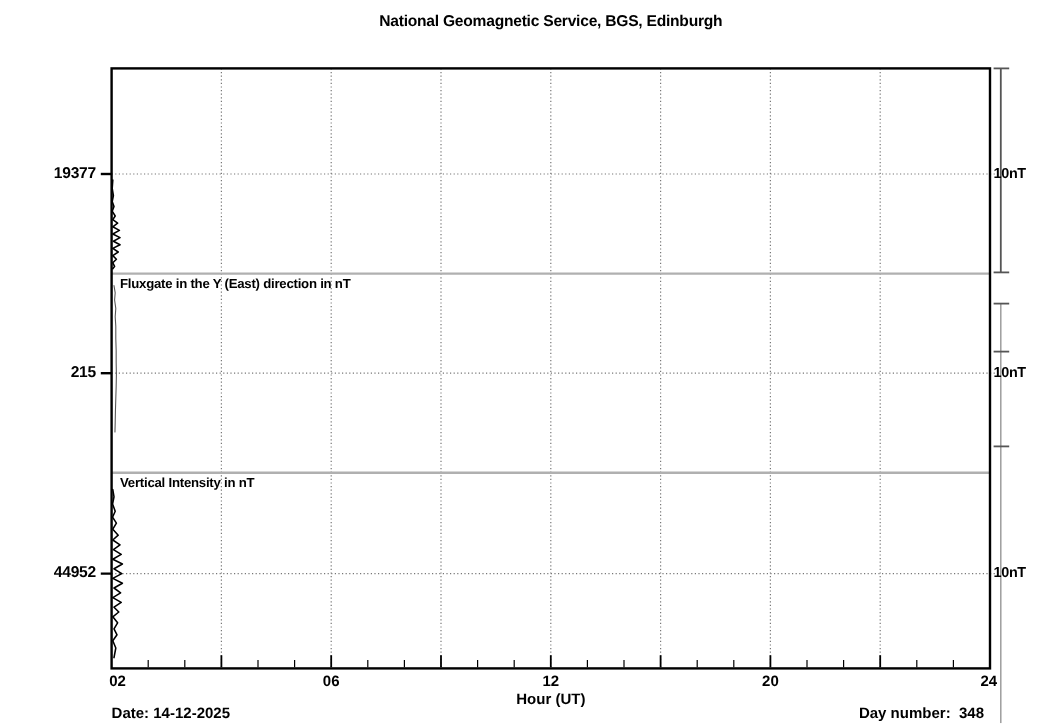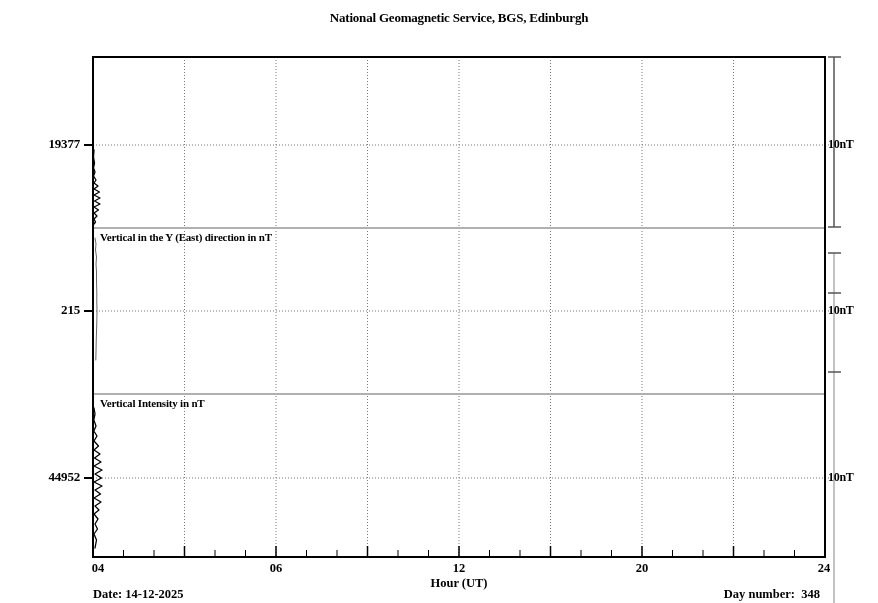--- a/index.html
+++ b/index.html
@@ -1,17 +1,17 @@
 <!DOCTYPE html>
 <html><head>
 <meta charset="utf-8">
 <style>
   html,body{margin:0;padding:0;background:#fff;}
   .stage{position:relative;width:878px;height:603px;background:#ffffff;overflow:hidden;
-         font-family:Liberation Serif, serif;color:#000;}
+         font-family:Liberation Sans, sans-serif;color:#000;}
   .t{position:absolute;font-weight:bold;white-space:pre;line-height:1.1;}
   .title{top:11px;left:40px;width:838px;text-align:center;font-size:13px;letter-spacing:-0.2px;}
   .subL{top:40px;left:93px;font-size:12px;letter-spacing:-0.4px;}
   .subR{top:40px;right:53px;font-size:12px;letter-spacing:-0.4px;}
   .plab{left:100px;font-size:11px;letter-spacing:-0.2px;}
   .p1{top:61px;} .p2{top:231px;} .p3{top:397px;}
   .ylab{left:14px;width:66px;text-align:right;font-size:13px;letter-spacing:-0.2px;}
   .y1{top:137px;text-align:right;} .y2{top:303px;} .y3{top:470px;}
   .slab{left:828px;font-size:12px;letter-spacing:-0.3px;}
   .s1{top:138px;} .s2{top:304px;} .s3{top:471px;}
@@ -85,32 +85,32 @@
         <line x1="828" y1="293" x2="841" y2="293" stroke="#555" stroke-width="1.5"></line>
         <line x1="828" y1="372" x2="841" y2="372" stroke="#555" stroke-width="1.5"></line>
       </g>
       <g>
         <polyline points="94,150 93.5,157 94.5,163 93.5,168 95,172 93.5,176 96,180 94,183 98,186 94,189 99.5,192 94,195 100,198 94.5,201 100,204 94,207 98.5,210 94,213 97,216 94,219 95.5,222 94,224" fill="none" stroke="#000000" stroke-width="1.3" stroke-linejoin="round" stroke-linecap="round"></polyline>
         <polyline points="95,238 96,244 95.5,250 96.5,257 96,264 96.5,272 96.5,282 96.8,292 96.8,302 97,312 96.8,322 96.5,332 96.2,342 96,352 95.8,360" fill="none" stroke="#555555" stroke-width="0.9" stroke-linejoin="round" stroke-linecap="round"></polyline>
         <polyline points="94,408 95,414 93.8,420 96,426 93.8,431 97,436 94,441 98.5,446 94,450 100,454 94.5,458 101,462 94,466 102,470 95,474 101.5,478 94,482 102,486 95,490 100.5,494 94,498 101,502 95,506 99,510 94,514 98,519 95,524 97.5,529 94,534 96.5,540 95,548" fill="none" stroke="#000000" stroke-width="1.3" stroke-linejoin="round" stroke-linecap="round"></polyline>
       </g>
     </svg>
 
-  <div class="t plab p2">Vertical in the Y (East) direction in nT</div>
+  <div class="t plab p2">Fluxgate in the Y (East) direction in nT</div>
   <div class="t plab p3">Vertical Intensity in nT</div>
 
   <div class="t ylab y1">19377</div>
   <div class="t ylab y2">215</div>
   <div class="t ylab y3">44952</div>
 
   <div class="t slab s1">10nT</div>
   <div class="t slab s2">10nT</div>
   <div class="t slab s3">10nT</div>
 
-  <div class="t xlab x0">04</div>
+  <div class="t xlab x0">02</div>
   <div class="t xlab x1">06</div>
   <div class="t xlab x2">12</div>
   <div class="t xlab x3">20</div>
   <div class="t xlab x4">24</div>
 
   <div class="t hourlab">Hour (UT)</div>
   <div class="t datelab">Date: 14-12-2025</div>
   <div class="t daylab">Day number:  348</div>
 </div>
 

